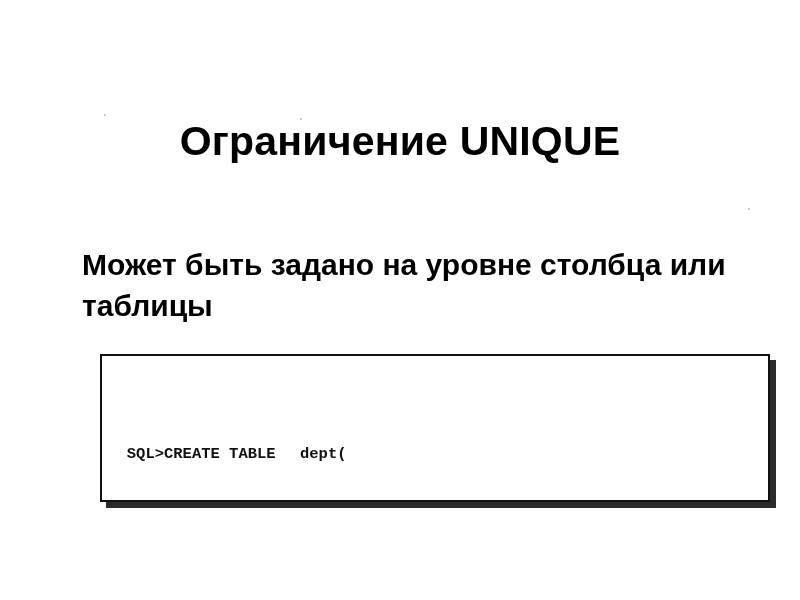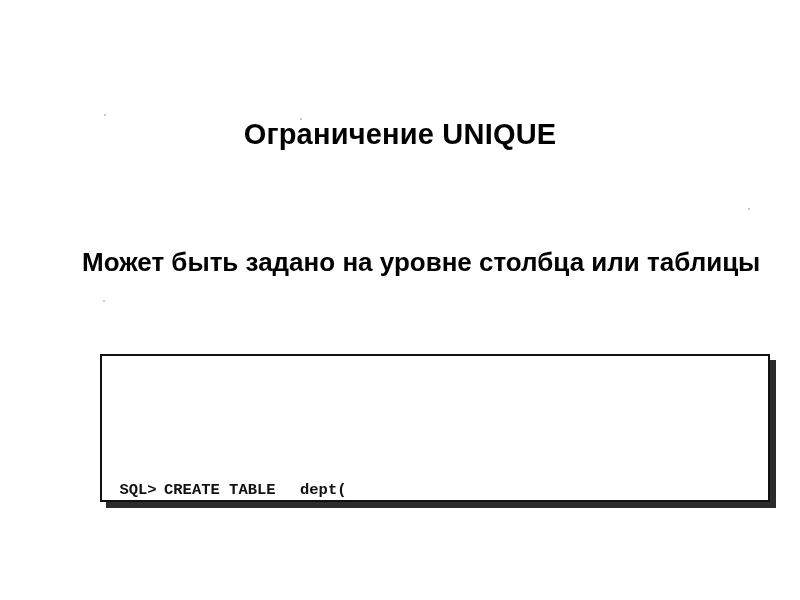--- a/index.html
+++ b/index.html
@@ -18,31 +18,31 @@
     width: 800px;
     height: 600px;
     background: #ffffff;
   }
   .slide-title {
     position: absolute;
     left: 0;
     top: 118px;
     width: 800px;
     text-align: center;
-    font-size: 29px;
+    font-size: 41px;
     font-weight: bold;
     color: #000000;
     letter-spacing: 0.2px;
   }
   .slide-subtitle {
     position: absolute;
     left: 82px;
     top: 245px;
     width: 700px;
-    font-size: 26px;
+    font-size: 30px;
     font-weight: bold;
     color: #000000;
     line-height: 1.35;
   }
   .code-shadow {
     position: absolute;
     left: 106px;
     top: 360px;
     width: 670px;
     height: 148px;
@@ -68,22 +68,21 @@
     line-height: 1.63;
     white-space: pre;
   }
   .code-line {
     white-space: pre;
     display: block;
   }
   .ln {
     display: inline-block;
     width: 52px;
-    text-align: center;
-    margin-top: 36px;
+    text-align: right;
   }
   .col2 {
     display: inline-block;
     width: 136px;
     font-family: Liberation Mono, monospace;
   }
   .speck {
     position: absolute;
     background: #9a9a9a;
     width: 2px;

